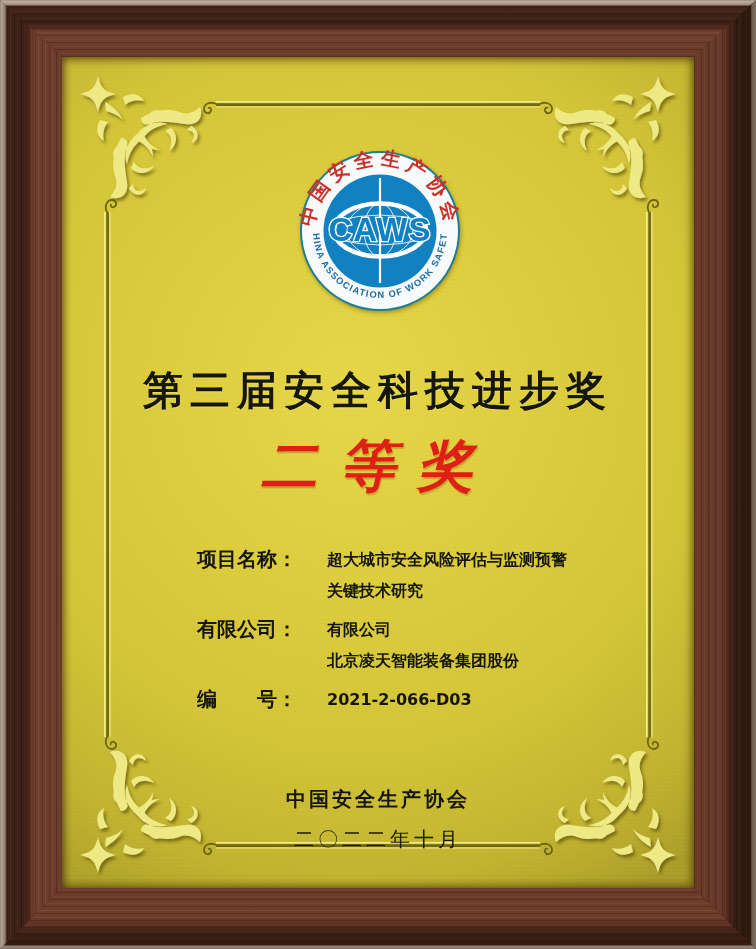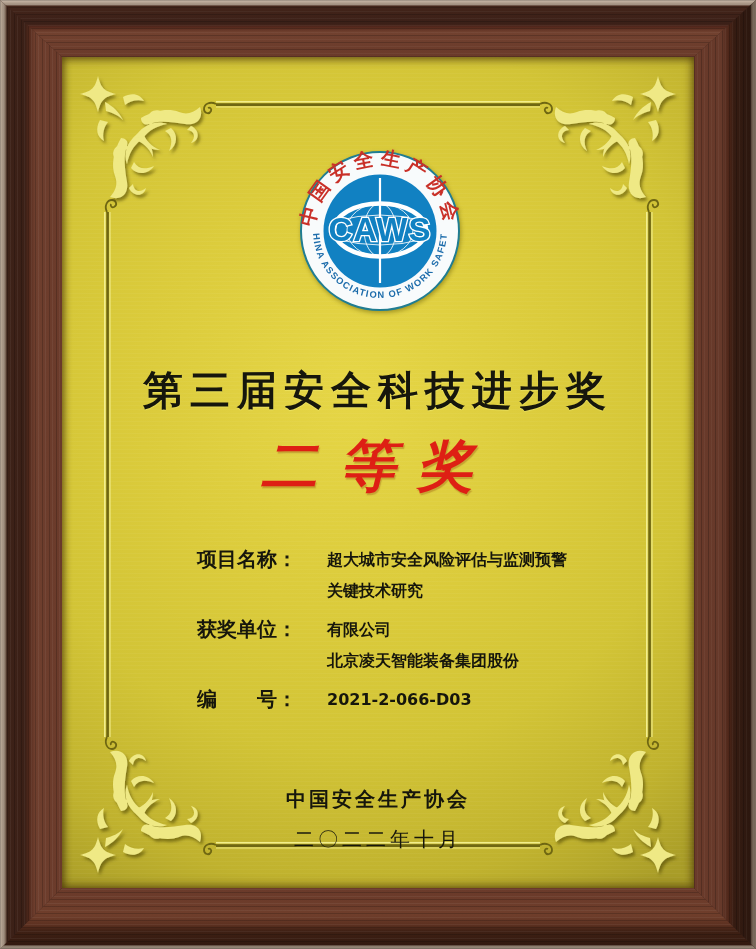--- a/index.html
+++ b/index.html
@@ -176,21 +176,21 @@
 
   <div class="info">
     <div class="info-row">
       <div class="info-label">项目名称：</div>
       <div class="info-value">
         <div>超大城市安全风险评估与监测预警</div>
         <div>关键技术研究</div>
       </div>
     </div>
     <div class="info-row">
-      <div class="info-label">获奖单位：</div>
+      <div class="info-label">有限公司：</div>
       <div class="info-value">
         <div>有限公司</div>
         <div>北京凌天智能装备集团股份</div>
       </div>
     </div>
     <div class="info-row">
       <div class="info-label">编　　号：</div>
       <div class="info-value">
         <div>2021-2-066-D03</div>
       </div>

